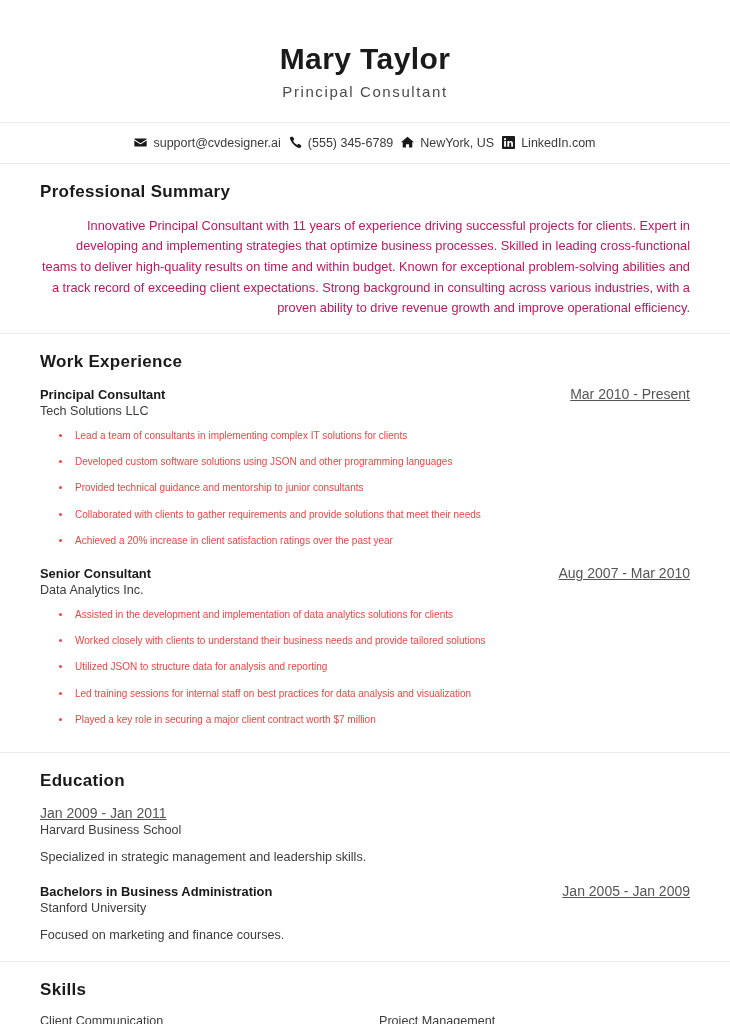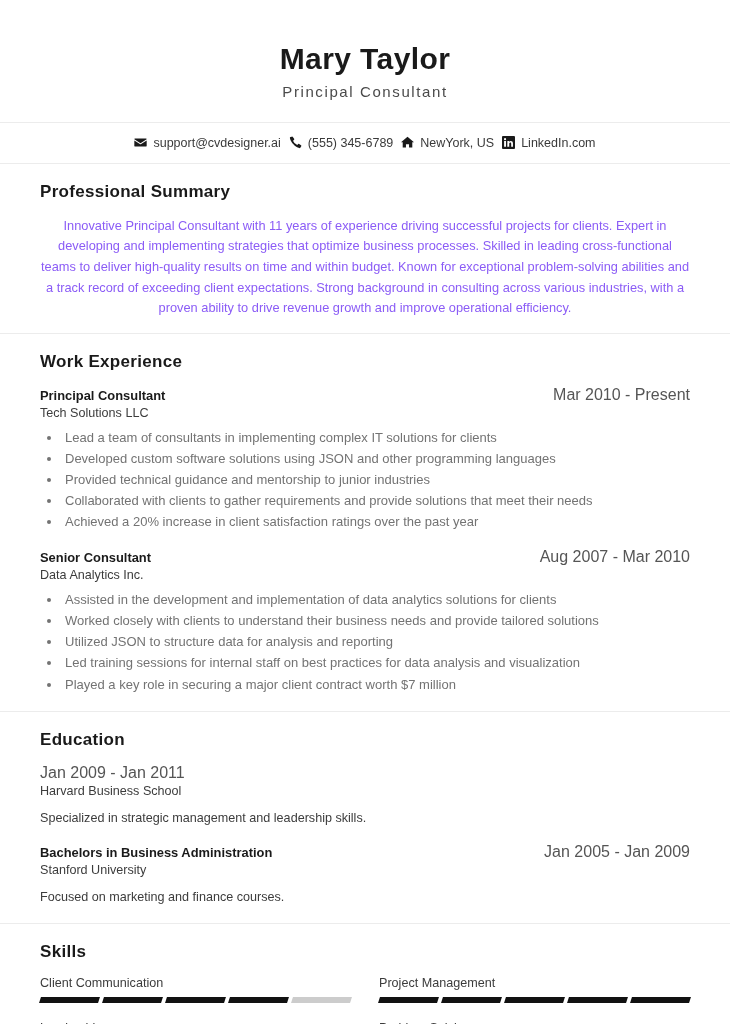--- a/index.html
+++ b/index.html
@@ -86,69 +86,70 @@
     font-size: 17px;
     font-weight: bold;
     color: #1a1a1a;
     letter-spacing: 0.3px;
     margin: 0 0 14px 0;
   }
 
   .summary-text {
     font-size: 12.8px;
     line-height: 1.62;
-    color: #8b5cf6;
+    color: #be185d;
     margin: 0;
-    text-align: center;
+    text-align: right;
   }
 
   
   .entry { margin-bottom: 16px; }
   .entry:last-child { margin-bottom: 2px; }
 
   .entry-head {
     display: flex;
     justify-content: space-between;
     align-items: baseline;
     gap: 14px;
   }
   .entry-role {
     font-size: 12.9px;
     font-weight: bold;
     color: #1a1a1a;
     margin: 0;
   }
   .entry-dates {
-    font-size: 16px;
+    font-size: 14px;
     color: #555555;
     white-space: nowrap;
     flex: none;
+    text-decoration: underline;
   }
   .entry-org {
     font-size: 12.6px;
     color: #3c3c3c;
     margin: 2px 0 0 0;
   }
   .entry-desc {
     font-size: 12.6px;
     color: #3c3c3c;
     margin: 11px 0 0 0;
     line-height: 1.5;
   }
 
   ul.bullets {
     margin: 7px 0 0 0;
     padding-left: 22px;
     list-style: disc;
   }
   ul.bullets li {
-    font-size: 13px;
+    font-size: 10px;
     line-height: 1.62;
-    color: #737373;
-    margin: 0;
+    color: #ef4444;
+    margin: 10px;
     padding-left: 3px;
   }
 
   
   .skills-grid {
     display: grid;
     grid-template-columns: 1fr 1fr;
     column-gap: 28px;
     row-gap: 0;
   }
@@ -243,21 +244,21 @@
 
       <div class="entry">
         <div class="entry-head">
           <span class="entry-role">Principal Consultant</span>
           <span class="entry-dates">Mar 2010 - Present</span>
         </div>
         <p class="entry-org">Tech Solutions LLC</p>
         <ul class="bullets">
           <li>Lead a team of consultants in implementing complex IT solutions for clients</li>
           <li>Developed custom software solutions using JSON and other programming languages</li>
-          <li>Provided technical guidance and mentorship to junior industries</li>
+          <li>Provided technical guidance and mentorship to junior consultants</li>
           <li>Collaborated with clients to gather requirements and provide solutions that meet their needs</li>
           <li>Achieved a 20% increase in client satisfaction ratings over the past year</li>
         </ul>
       </div>
 
       <div class="entry">
         <div class="entry-head">
           <span class="entry-role">Senior Consultant</span>
           <span class="entry-dates">Aug 2007 - Mar 2010</span>
         </div>

